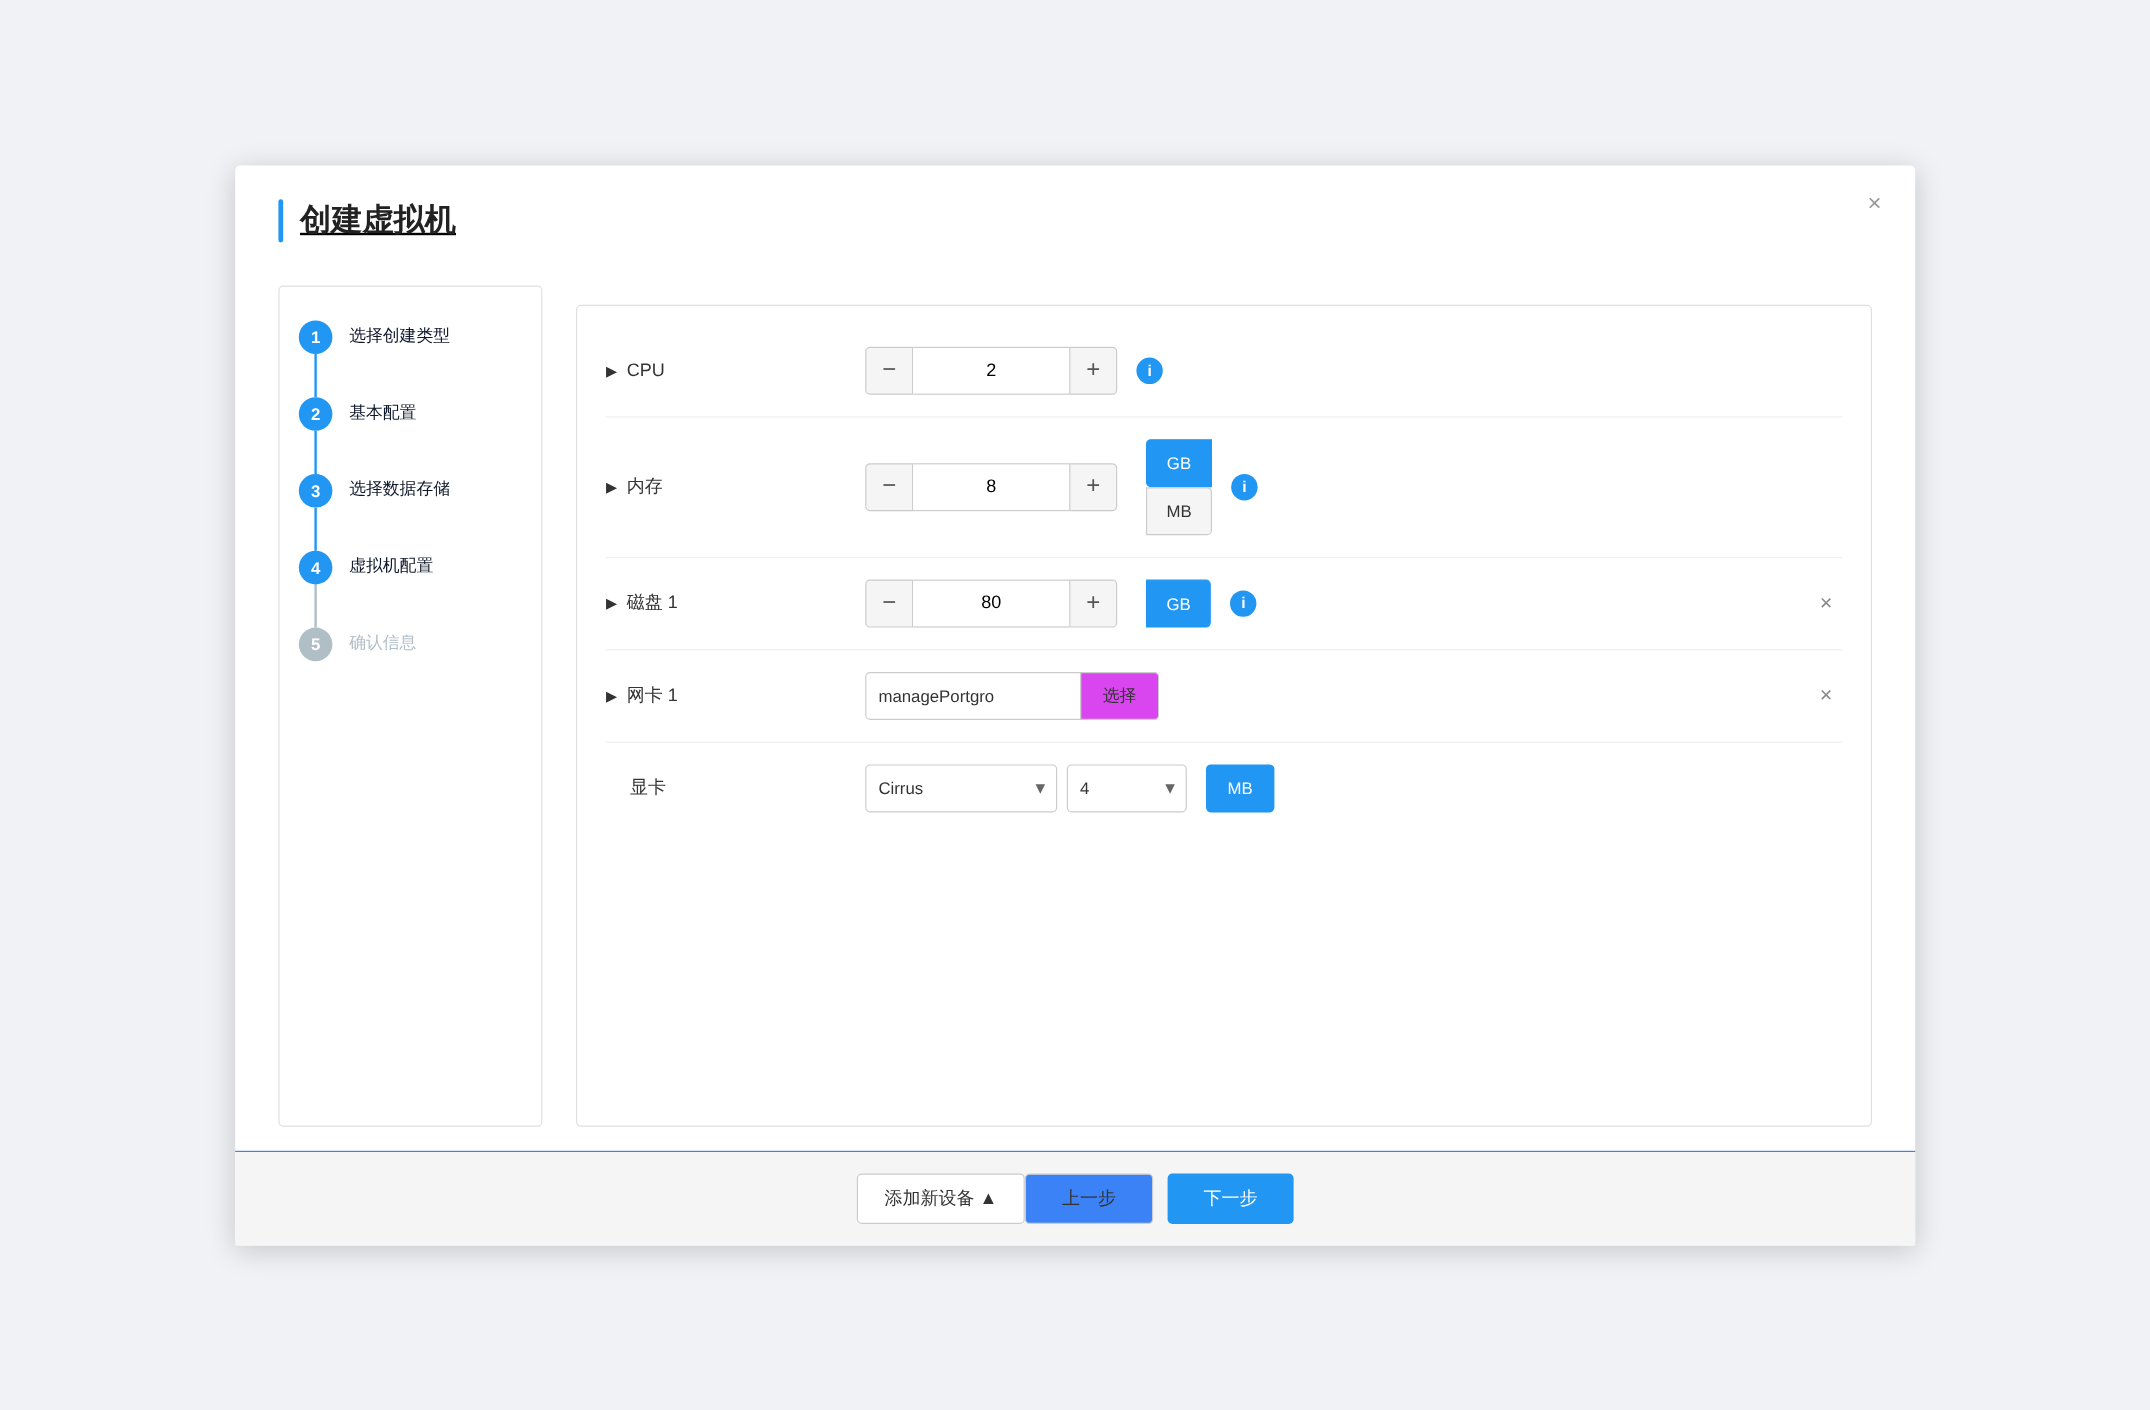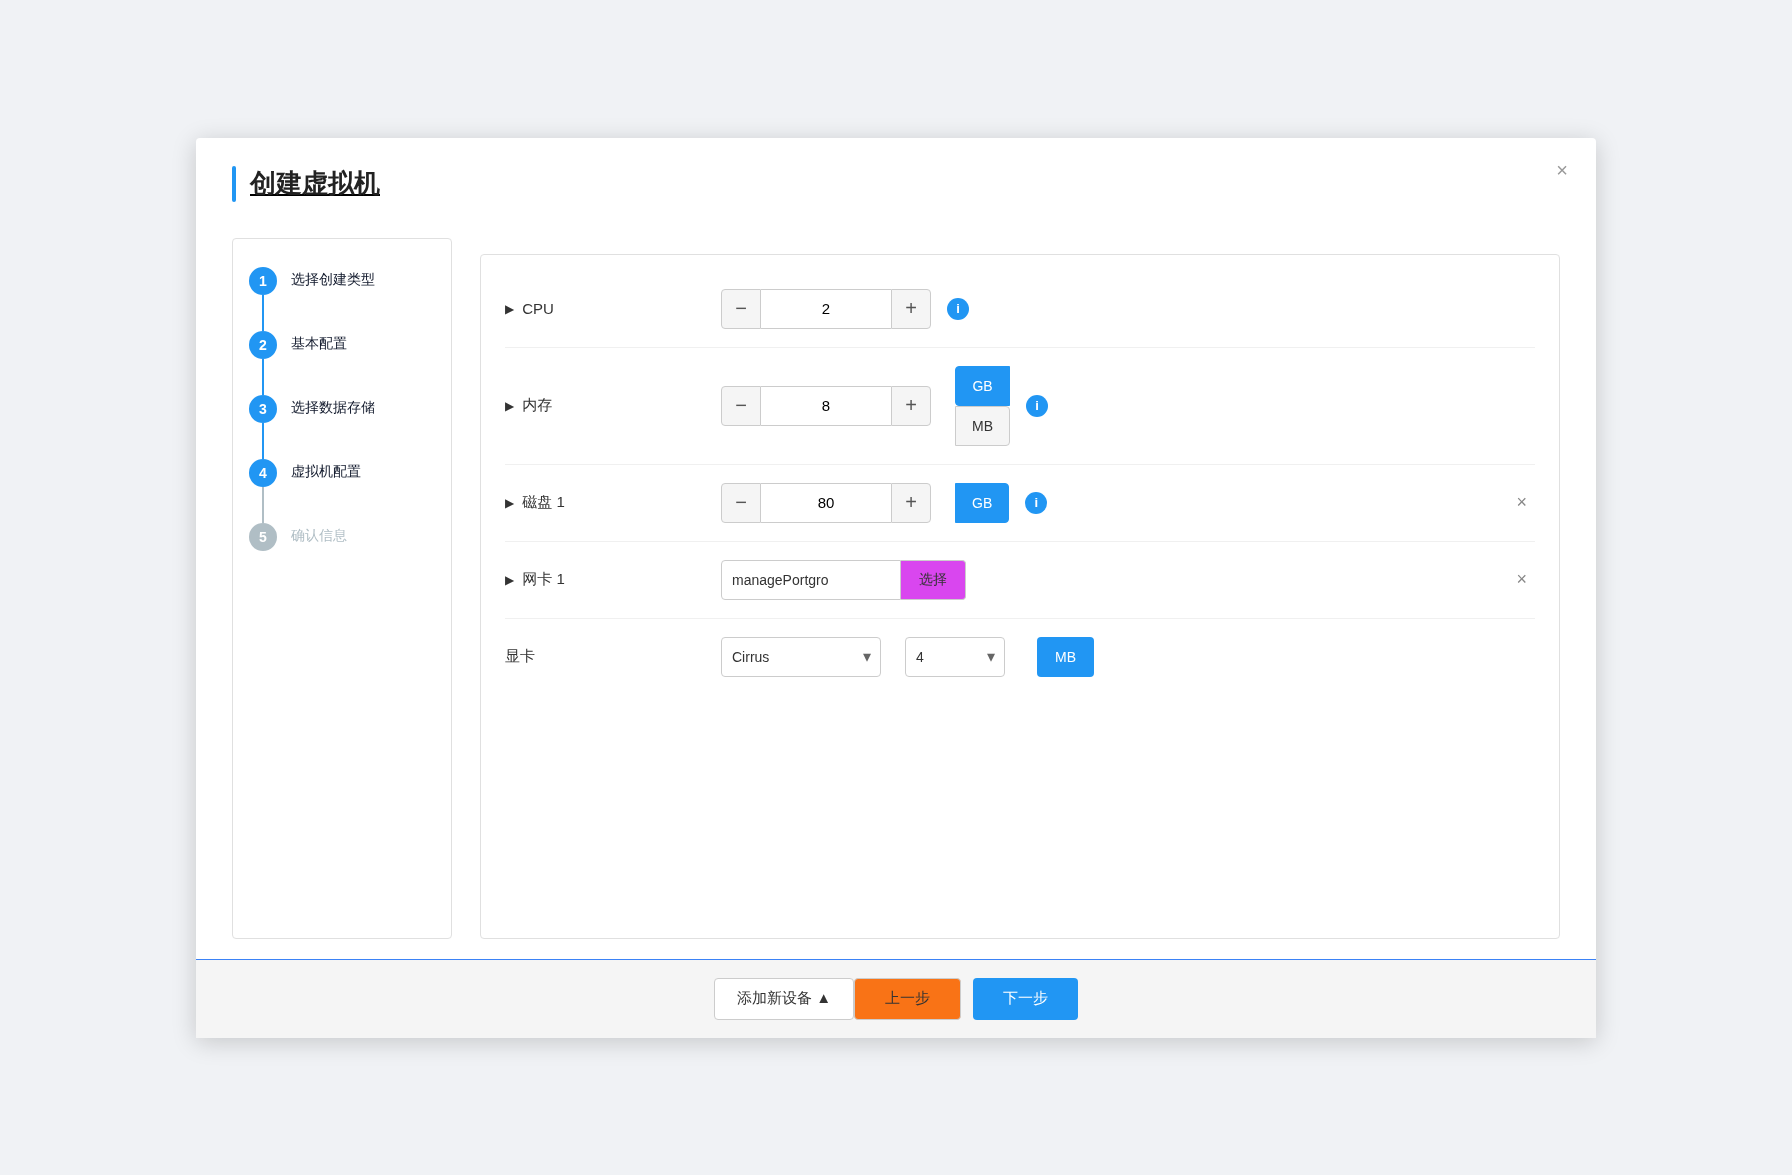--- a/index.html
+++ b/index.html
@@ -313,21 +313,21 @@
       gap: 6px;
     }
     .footer-right {
       display: flex;
       gap: 12px;
     }
     .prev-btn {
       height: 42px;
       padding: 0 30px;
       border: 1px solid #ccc;
-      background: #f97316;
+      background: #3b82f6;
       border-radius: 4px;
       font-size: 15px;
       cursor: pointer;
       color: #333;
     }
     .next-btn {
       height: 42px;
       padding: 0 30px;
       border: none;
       background: #2196f3;
@@ -451,23 +451,23 @@
           </div>
           <div class="hw-controls">
             <input class="network-input" type="text" value="managePortgro" style="">
             <button class="select-btn">选择</button>
           </div>
           <button class="delete-btn">×</button>
         </div>
 
         <div class="hw-row">
           <div class="hw-expand">
-            <span style="">显卡</span>
-          </div>
-          <div class="hw-controls" style="gap:24px;">
+            <span style="margin-left:20px;">显卡</span>
+          </div>
+          <div class="hw-controls" style="gap:8px;">
             <div class="select-wrapper">
               <select class="dropdown-select" style="width:160px;">
                 <option>Cirrus</option>
                 <option>VGA</option>
                 <option>VMware VGA</option>
                 <option>Virtio</option>
               </select>
             </div>
             <div class="select-wrapper">
               <select class="dropdown-select" style="width:100px;">

